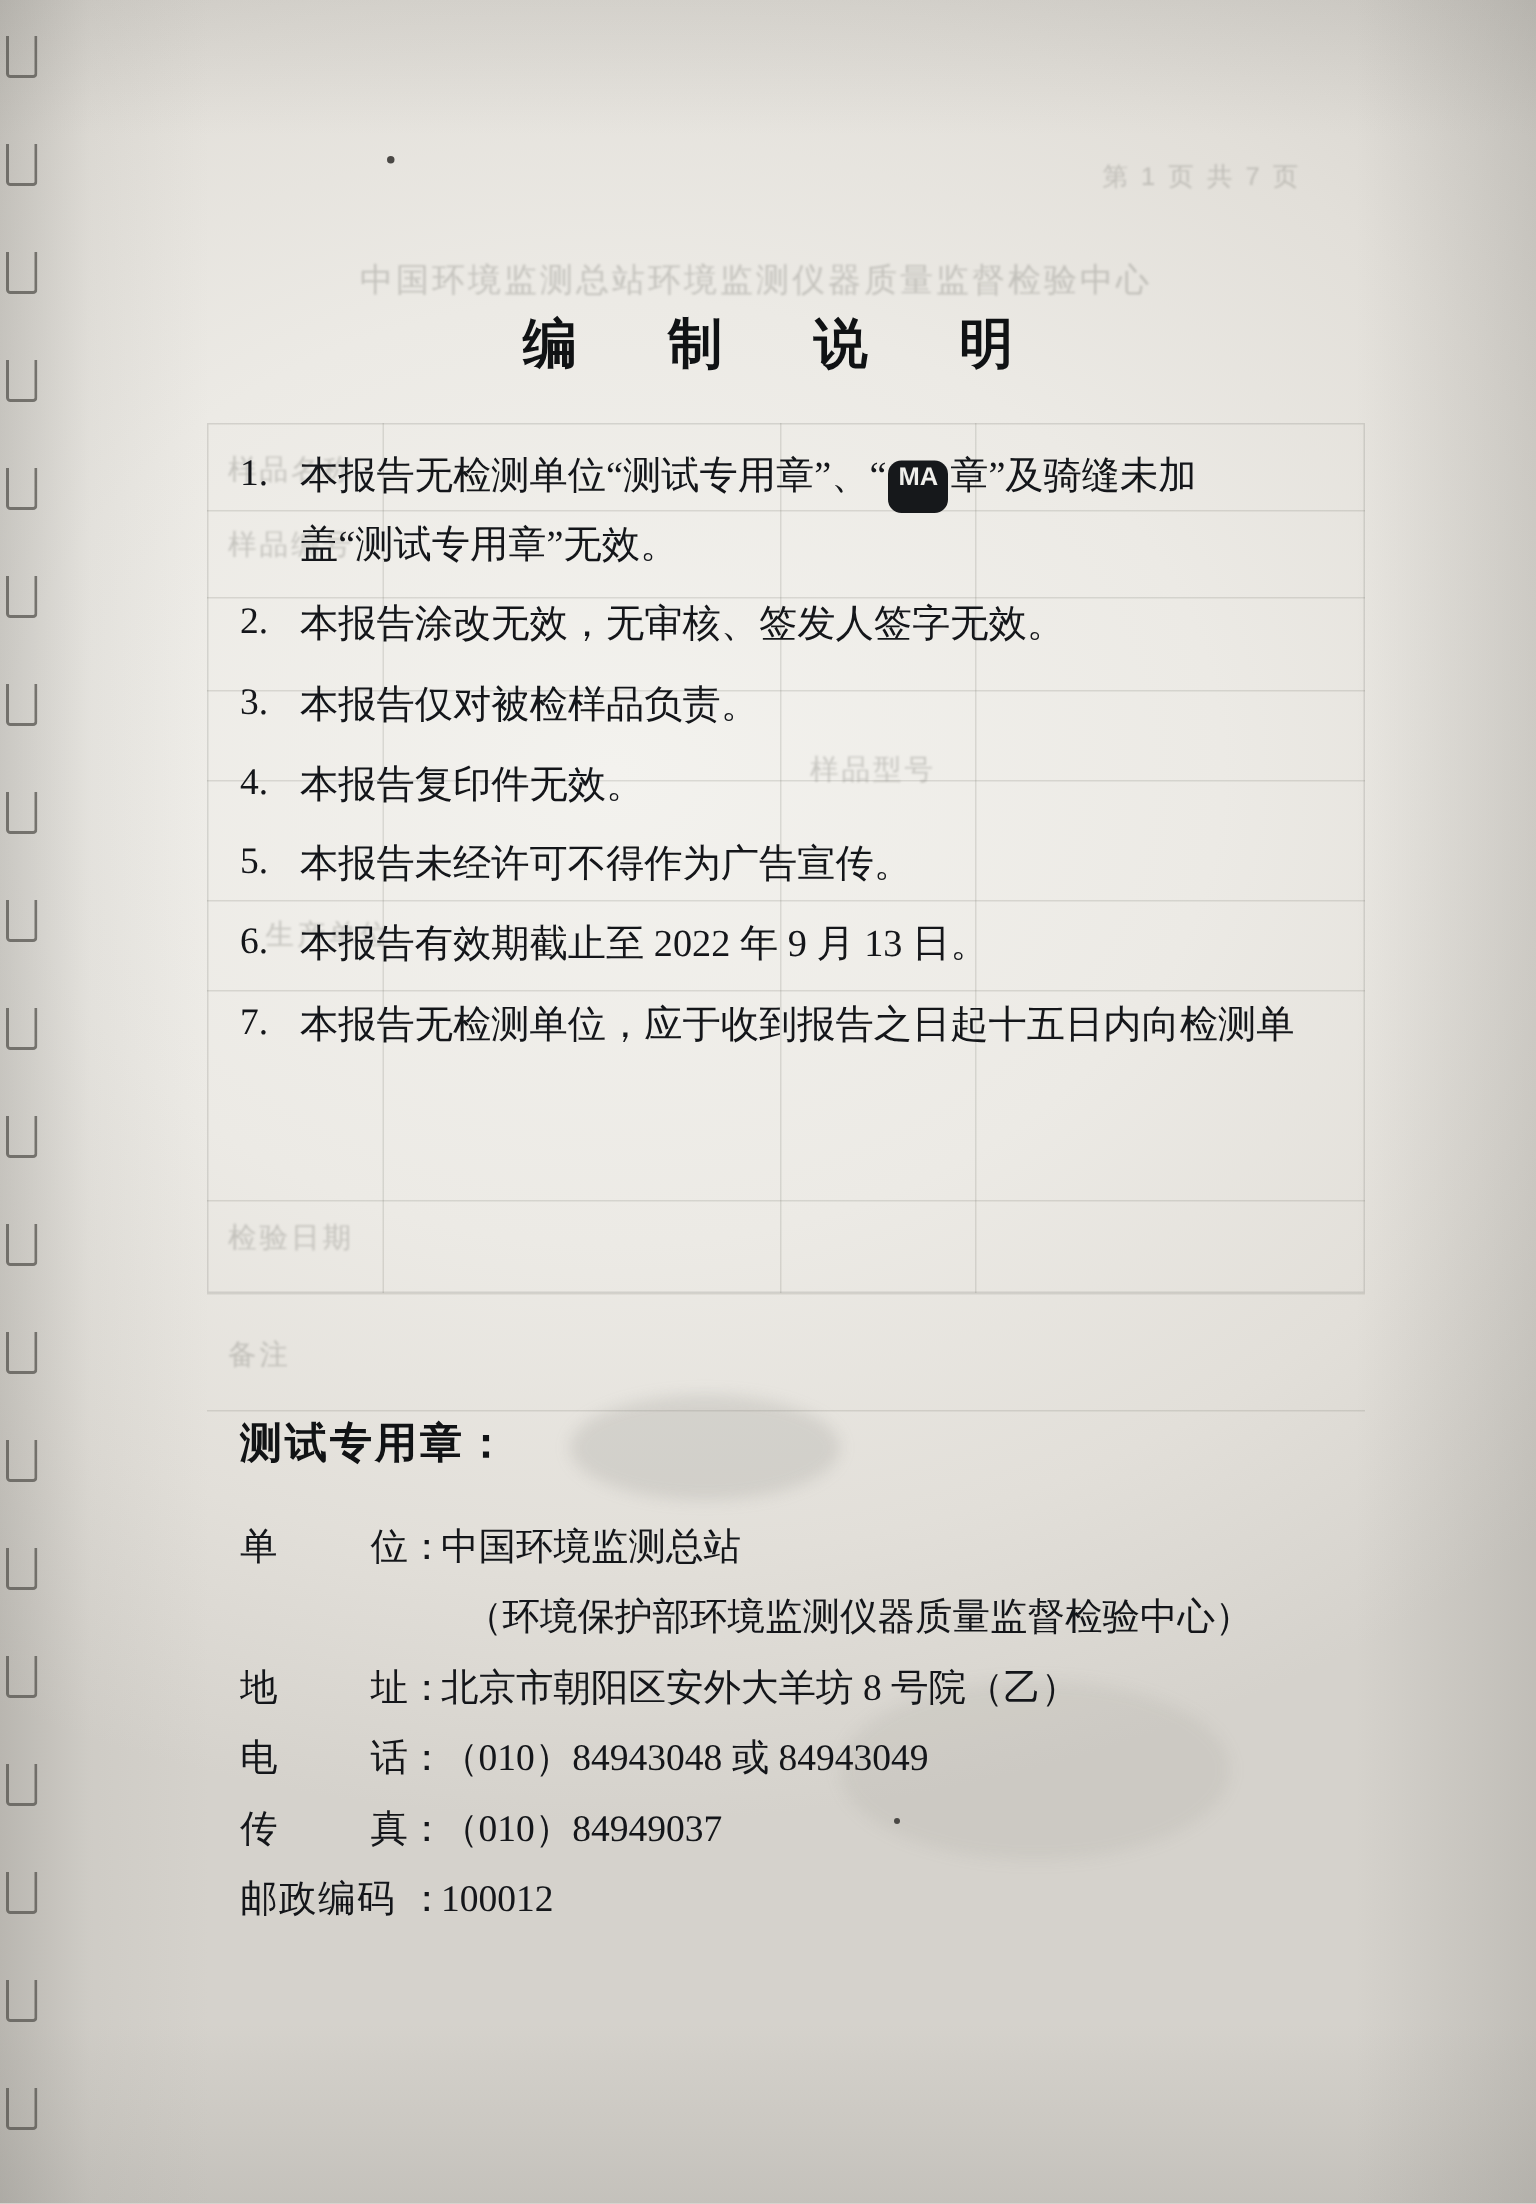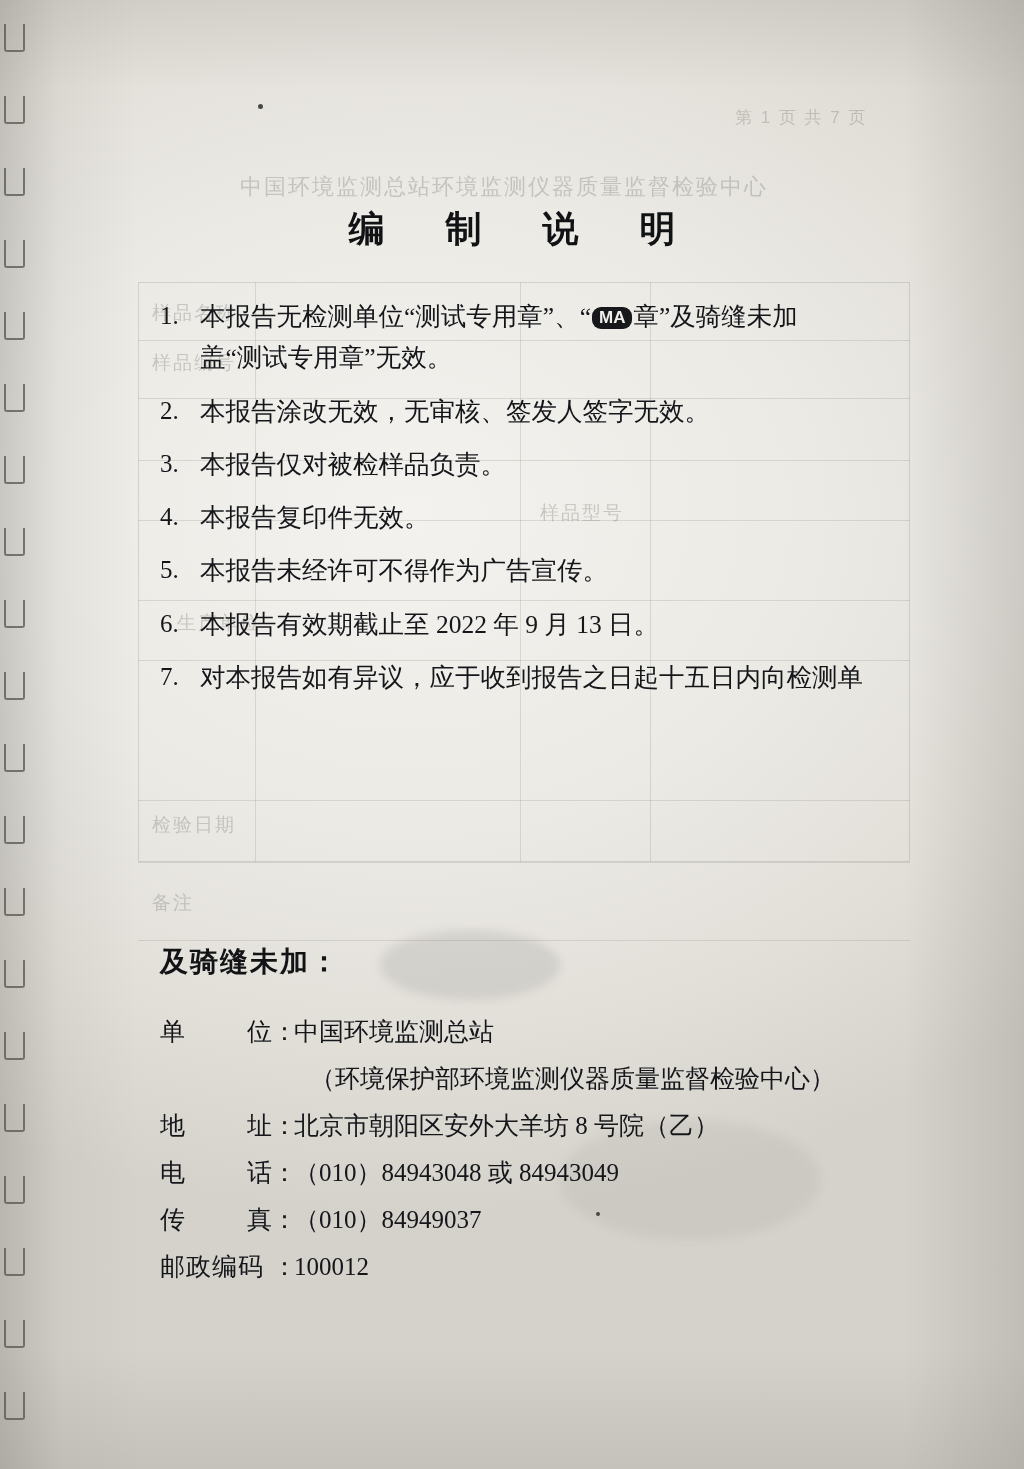--- a/index.html
+++ b/index.html
@@ -130,21 +130,21 @@
   }
 
   .ma-badge {
     display: inline-block;
     background: #16181b;
     color: #f0efeb;
     font-family: "Liberation Sans", sans-serif;
     font-weight: bold;
     font-size: 17px;
     line-height: 19px;
-    padding: 1px 7px 2px 7px;
+    padding: 1px 7px 15px 7px;
     border-radius: 9px;
     letter-spacing: 0px;
     vertical-align: 2px;
     margin: 0 1px;
   }
 
   .contact-heading {
     position: absolute;
     top: 943px;
     left: 160px;
@@ -298,27 +298,27 @@
       </div>
 
       <div class="note">
         <span class="num">6.</span>
         <span class="body">本报告有效期截止至 2022 年 9 月 13 日。</span>
       </div>
 
       <div class="note">
         <span class="num">7.</span>
         <span class="body">
-          <span>对本报告如有异议，应于收到报告之日起十五日内向检测单</span>
+          <span>本报告无检测单位，应于收到报告之日起十五日内向检测单</span>
         </span>
       </div>
 
     </div>
 
-    <div class="contact-heading">及骑缝未加：</div>
+    <div class="contact-heading">测试专用章：</div>
 
     <div class="contact-block">
 
       <div class="crow">
         <span class="label">
             <span>单</span>
             <span>位</span>
           </span>
         <span class="sep">：</span>
         <span class="val">中国环境监测总站</span>

